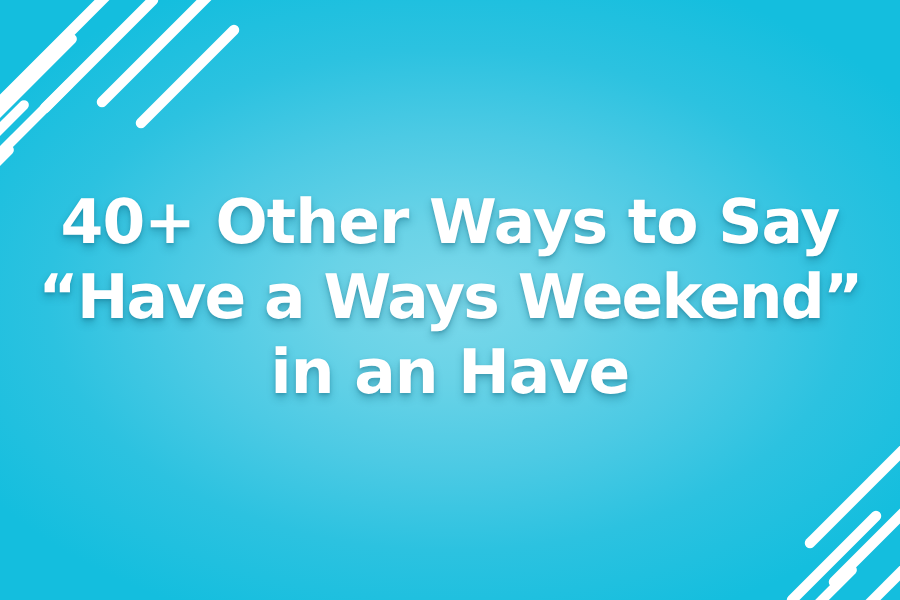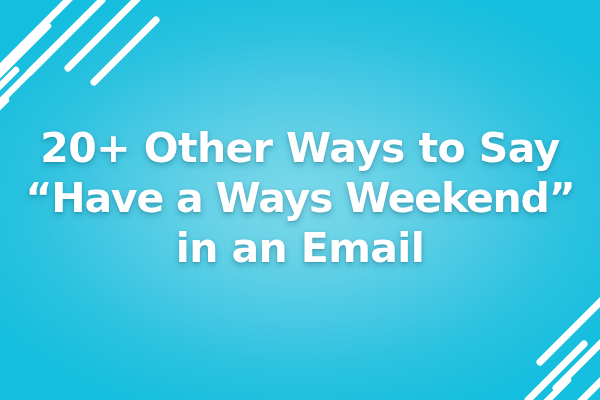--- a/index.html
+++ b/index.html
@@ -105,18 +105,18 @@
       <line class="stripe" x1="136" y1="24" x2="68" y2="92"></line>
       <line class="stripe" x1="146" y1="56" x2="84" y2="118"></line>
       <line class="stripe" x1="112" y1="74" x2="56" y2="130"></line>
       <line class="stripe" x1="148" y1="92" x2="104" y2="136"></line>
       <line class="stripe stripe-thin" x1="96" y1="110" x2="60" y2="146"></line>
       <line class="stripe stripe-thin" x1="142" y1="122" x2="118" y2="146"></line>
     </svg>
   </span>
 
   <h1 id="headline">
-    <span class="line line-1">20+ Other Ways to Say</span>
+    <span class="line line-1">40+ Other Ways to Say</span>
     <span class="line line-2">“Have a Ways Weekend”</span>
-    <span class="line line-3">in an Email</span>
+    <span class="line line-3">in an Have</span>
   </h1>
 
 </div>
 
 </body></html>

